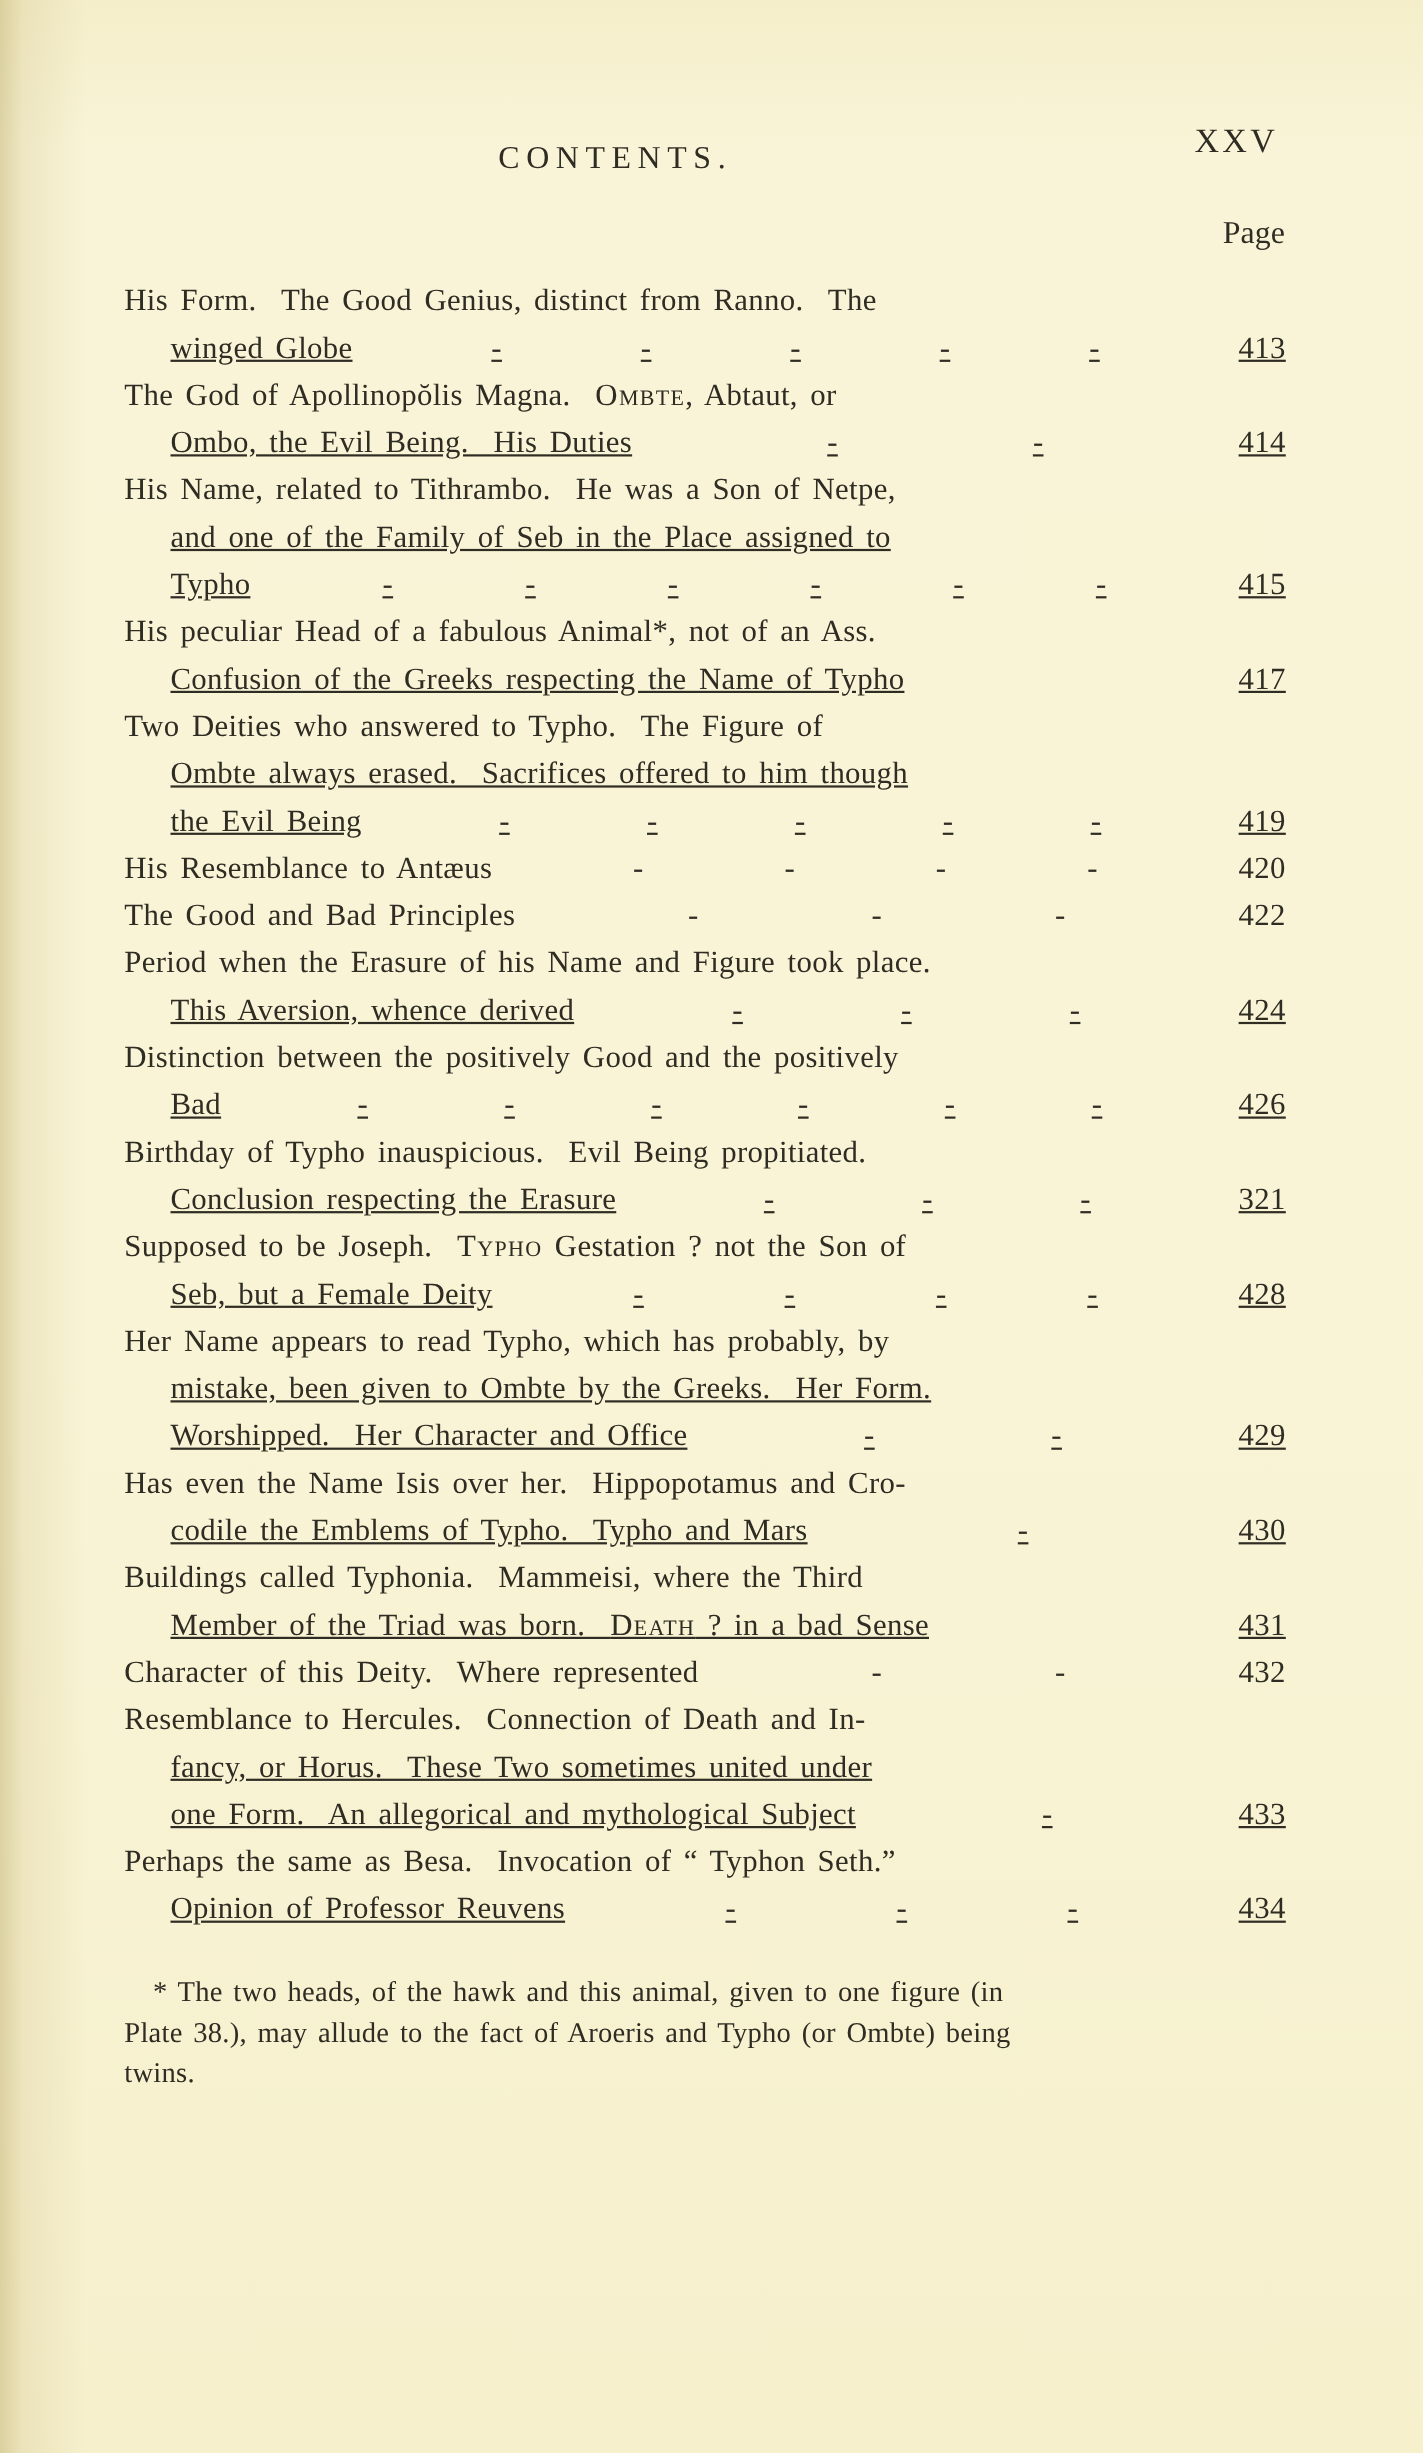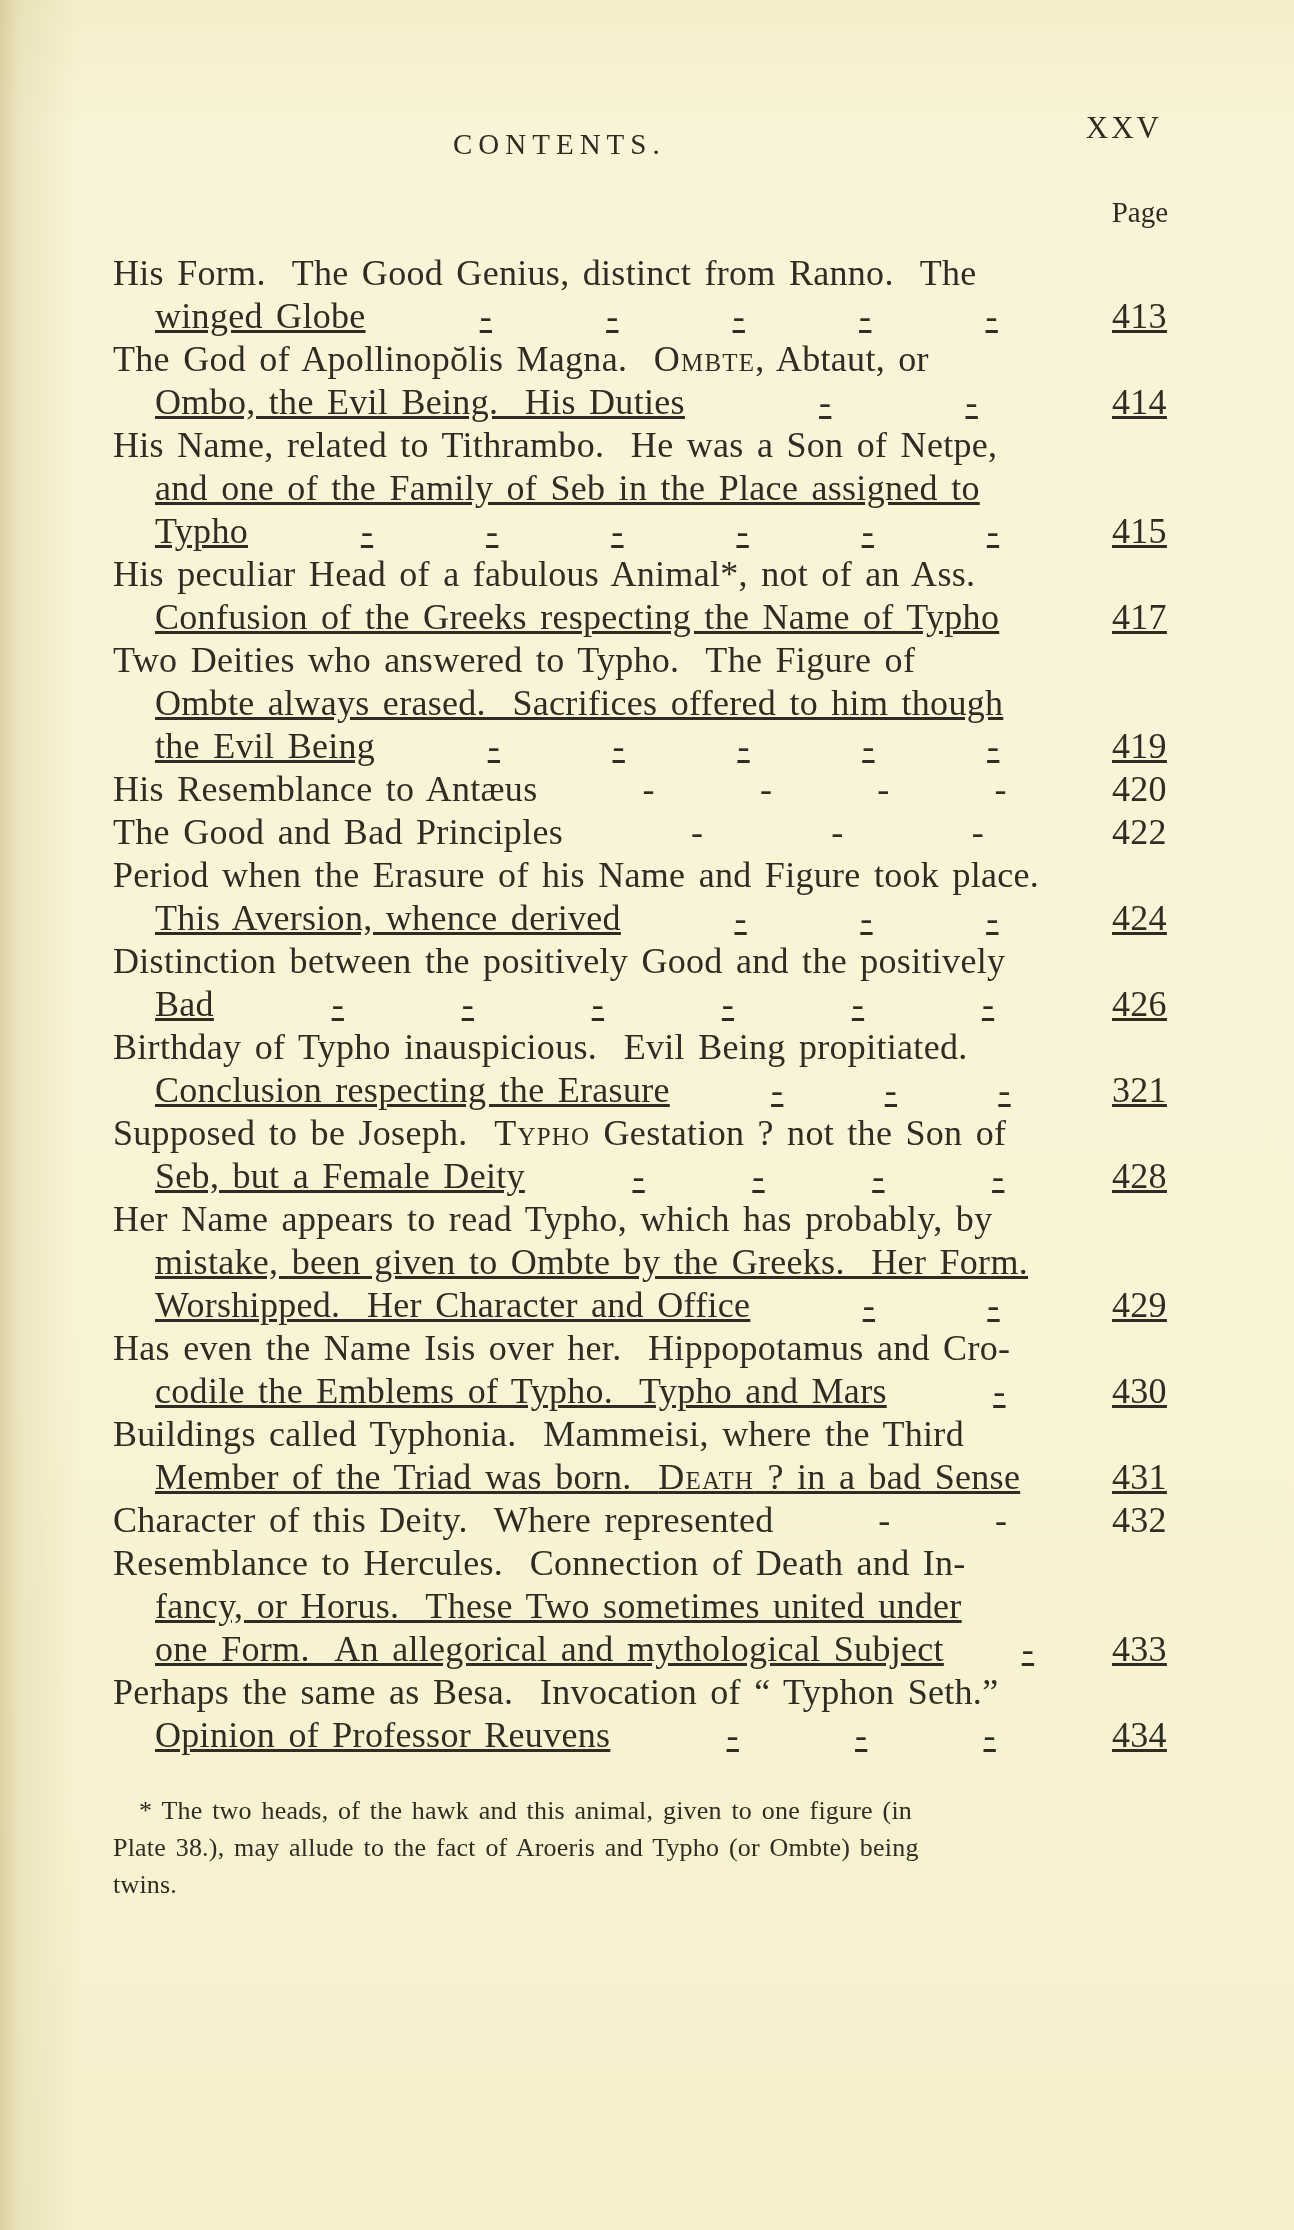--- a/index.html
+++ b/index.html
@@ -28,22 +28,22 @@
     font-size: 31px; letter-spacing: 3px;
   }
   .page-label {
     position: absolute; top: 196px; right: 126px;
     font-size: 29px;
     margin-left: 44px;
   }
 
   
   .toc {
-    position: absolute; top: 252px; left: 113px; right: 126px;
-    font-size: 36px; line-height: 43px;
+    position: absolute; top: 252px; left: 113px; right: 112px;
+    font-size: 28px; line-height: 43px;
     word-spacing: 4px; letter-spacing: 0.3px;
   }
   .line { display: flex; align-items: baseline; }
   .line .txt { white-space: pre-wrap; }
   .line.indent { padding-left: 42px; text-decoration: underline; }
   .sc { font-variant: small-caps; letter-spacing: 1.2px; }
   .it { }
   .leader {
     flex: 1 1 auto; min-width: 14px;
     display: flex; justify-content: space-evenly; align-items: baseline;

